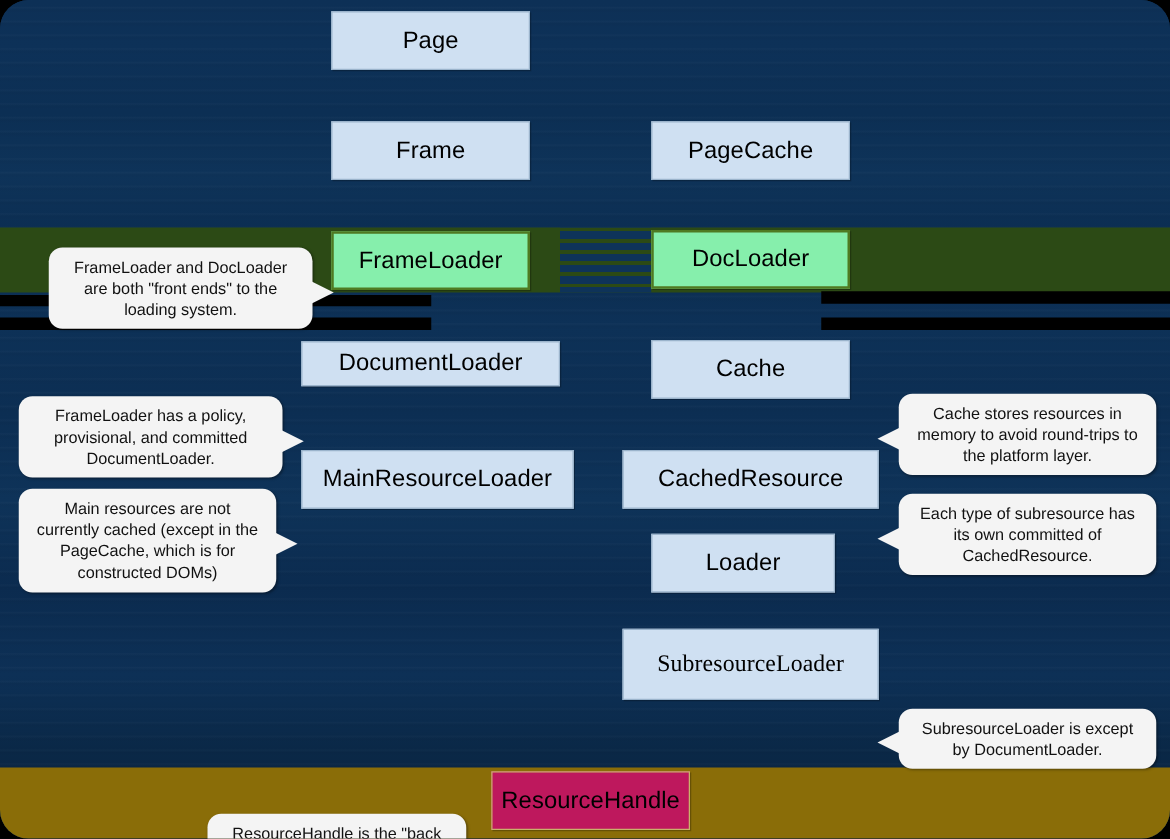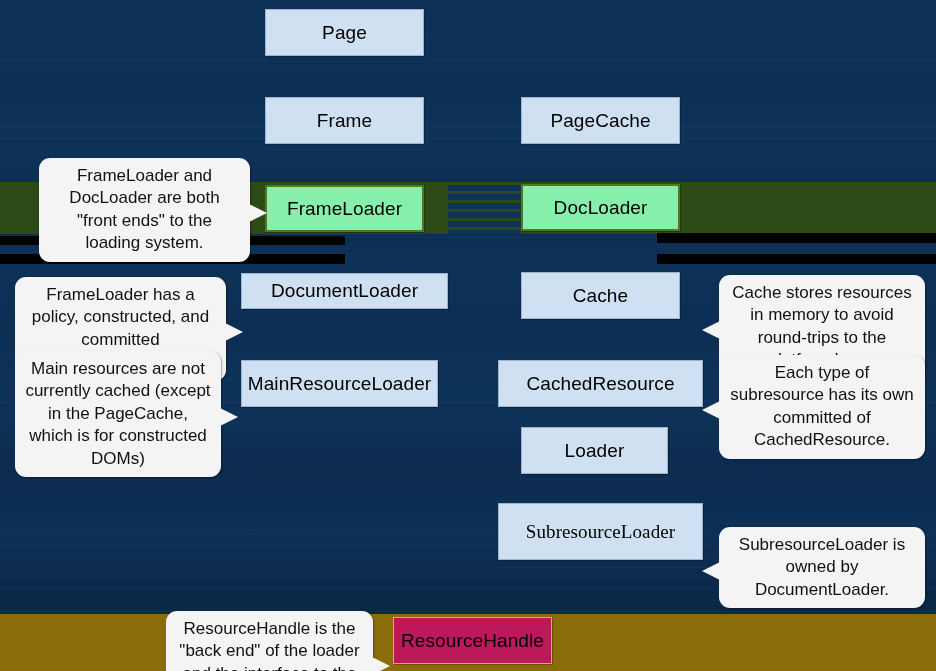--- a/index.html
+++ b/index.html
@@ -7,20 +7,21 @@
     padding: 0;
     background: #000;
   }
   #canvas {
     position: relative;
     width: 936px;
     height: 671px;
     overflow: hidden;
     font-family: "Liberation Sans", sans-serif;
     background: #0b2c51;
+    border-radius: 23px;
   }
 
   
   .bg-base {
     position: absolute;
     left: 0; top: 0; right: 0; bottom: 0;
     background:
       linear-gradient(180deg,
         #0d3056 0px, #0d3158 38px,
         #0c2f54 90px, #0e3359 140px,
@@ -103,28 +104,29 @@
     box-shadow: 1px 1px 0 rgba(0,0,0,.25);
   }
 
   
   .callout {
     position: absolute;
     box-sizing: border-box;
     background: #f4f4f4;
     border-radius: 11px;
     color: #111;
-    font-size: 17px;
+    font-size: 13px;
     line-height: 1.32;
     text-align: center;
     padding: 7px 10px;
     display: flex;
     align-items: center;
     justify-content: center;
     box-shadow: 1px 1px 2px rgba(0,0,0,.35);
+    margin-top: 40px;
   }
   .callout .tail {
     position: absolute;
     width: 0; height: 0;
   }
   
   .callout.point-right .tail {
     right: -17px;
     top: 50%;
     margin-top: -6px;
@@ -176,21 +178,21 @@
       </div>
       <div class="node green" style="left: 521px; top: 184px; width: 159px; height: 47px;">
         <span>DocLoader</span>
       </div>
       <div class="node blue" style="left: 241px; top: 273px; width: 207px; height: 36px;">
         <span>DocumentLoader</span>
       </div>
       <div class="node blue" style="left: 521px; top: 272px; width: 159px; height: 47px;">
         <span>Cache</span>
       </div>
-      <div class="node blue" style="left: 241px; top: 360px; width: 197px; height: 47px; text-align: right;">
+      <div class="node blue" style="left: 241px; top: 360px; width: 218px; height: 47px; text-align: right;">
         <span>MainResourceLoader</span>
       </div>
       <div class="node blue" style="left: 498px; top: 360px; width: 205px; height: 47px;">
         <span>CachedResource</span>
       </div>
       <div class="node blue" style="left: 521px; top: 427px; width: 147px; height: 47px;">
         <span>Loader</span>
       </div>
       <div class="node blue" style="left: 498px; top: 503px; width: 205px; height: 57px; font-family: Liberation Serif, serif;">
         <span>SubresourceLoader</span>
@@ -199,37 +201,37 @@
         <span>ResourceHandle</span>
       </div>
     </div>
 
   <div id="callouts-layer">
       <div class="callout point-right" style="left: 39px; top: 158px; width: 211px; min-height: 60px;">
         <span>FrameLoader and DocLoader are both "front ends" to the loading system.</span>
         <span class="tail"></span>
       </div>
       <div class="callout point-right" style="left: 15px; top: 277px; width: 211px; min-height: 60px;">
-        <span>FrameLoader has a policy, constructed, and committed DocumentLoader.</span>
+        <span>FrameLoader has a policy, provisional, and committed DocumentLoader.</span>
         <span class="tail"></span>
       </div>
       <div class="callout point-left" style="left: 719px; top: 275px; width: 206px; min-height: 60px;">
         <span>Cache stores resources in memory to avoid round-trips to the platform layer.</span>
         <span class="tail"></span>
       </div>
       <div class="callout point-right" style="left: 15px; top: 351px; width: 206px; min-height: 76px;">
         <span>Main resources are not currently cached (except in the PageCache, which is for constructed DOMs)</span>
         <span class="tail"></span>
       </div>
       <div class="callout point-left" style="left: 719px; top: 355px; width: 206px; min-height: 58px;">
         <span>Each type of subresource has its own committed of CachedResource.</span>
         <span class="tail"></span>
       </div>
       <div class="callout point-left" style="left: 719px; top: 527px; width: 206px; min-height: 48px;">
-        <span>SubresourceLoader is owned by DocumentLoader.</span>
+        <span>SubresourceLoader is except by DocumentLoader.</span>
         <span class="tail"></span>
       </div>
       <div class="callout point-right" style="left: 166px; top: 611px; width: 207px; min-height: 55px;">
         <span>ResourceHandle is the "back end" of the loader and the interface to the platform layer.</span>
         <span class="tail"></span>
       </div>
     </div>
 
 </div>
 

